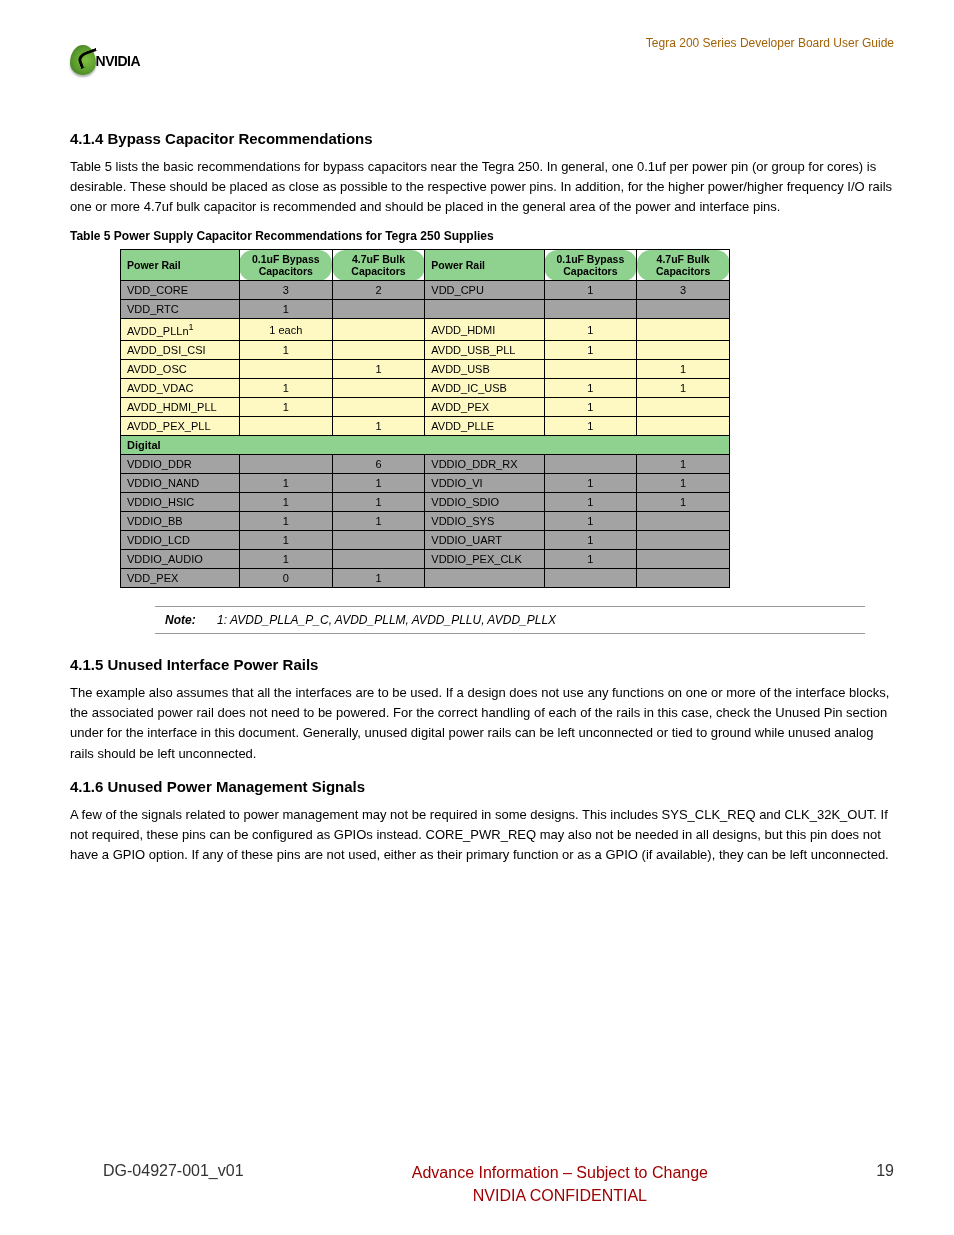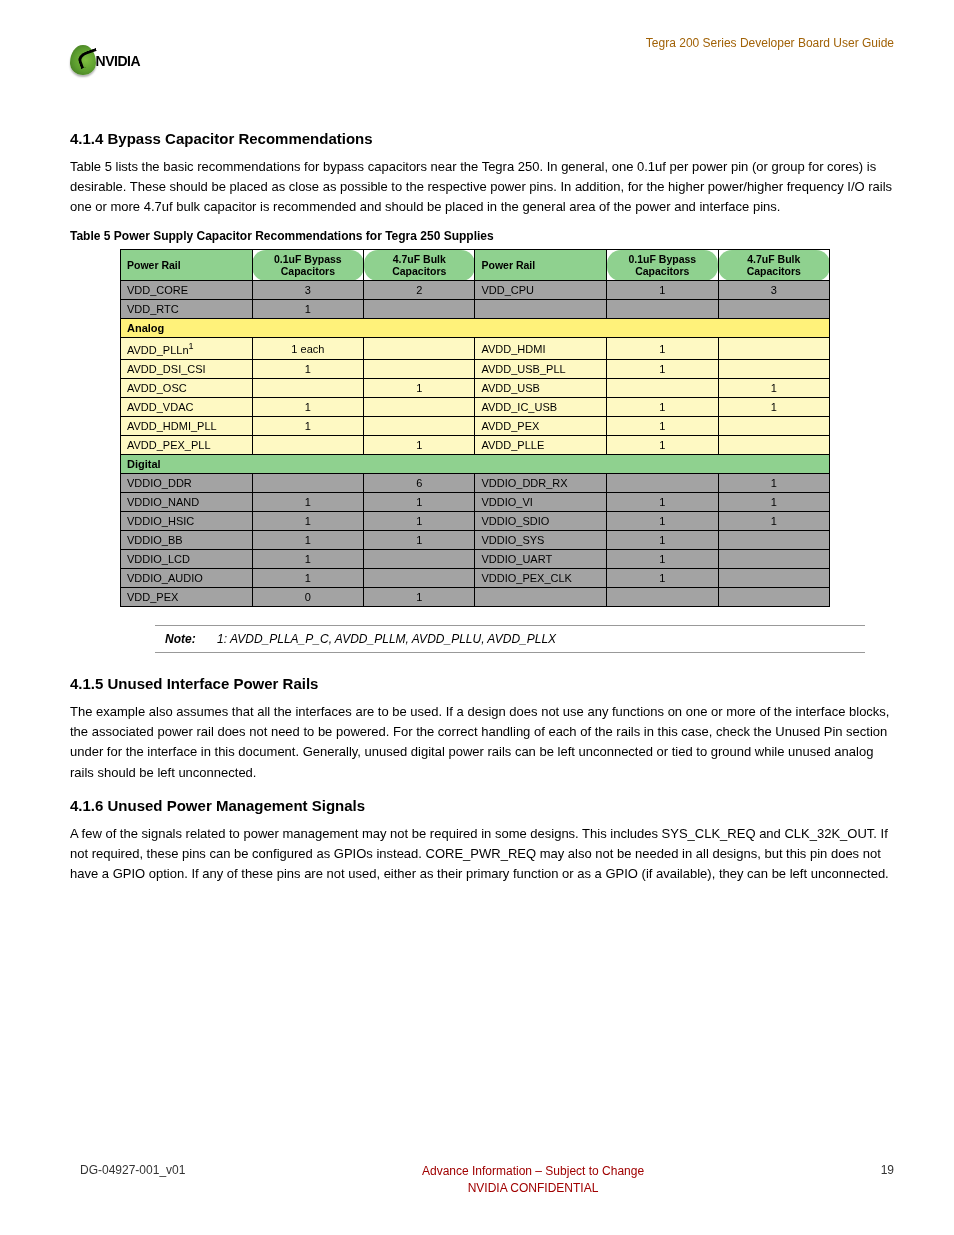--- a/index.html
+++ b/index.html
@@ -63,21 +63,21 @@
     font-size: 13px;
     line-height: 1.55;
     margin-bottom: 12px;
   }
   .table-caption {
     font-size: 12px;
     font-weight: bold;
     margin: 10px 0 6px 0;
   }
   table.caps {
-    width: 710px;
+    width: 610px;
     margin-left: 50px;
     border-collapse: collapse;
     font-size: 11px;
   }
   table.caps th, table.caps td {
     border: 1px solid #000;
     padding: 3px 6px;
     vertical-align: middle;
     height: 19px;
   }
@@ -105,25 +105,25 @@
     margin: 18px 0 0 85px;
     border-top: 1px solid #999;
     border-bottom: 1px solid #999;
     padding: 6px 0 6px 10px;
     font-size: 12px;
     font-style: italic;
   }
   .note-box b { font-weight: bold; margin-right: 18px; }
   .footer {
     position: absolute;
-    bottom: 38px;
+    bottom: 28px;
     left: 0;
     width: 100%;
-    padding: 0 60px 0 80px;
-    font-size: 12px;
+    padding: 0 60px 0 103px;
+    font-size: 16px;
   }
   .footer-row{
     display:flex;
     justify-content:space-between;
     align-items:flex-start;
   }
   .footer-left { color:#333; }
   .footer-center {
     text-align:center;
     color: #a00000;
@@ -171,23 +171,20 @@
     </tr>
     <tr class="row-green">
       <td class="label">VDD_RTC</td>
       <td class="num">1</td>
       <td class="num"></td>
       <td class="label"></td>
       <td class="num"></td>
       <td class="num"></td>
     </tr>
 
-    <tr class="group-y">
-          <td colspan="6">Analog</td>
-        </tr>
     <tr class="row-yellow">
       <td class="label"><span>AVDD_PLLn</span><sup>1</sup></td>
       <td class="num">1 each</td>
       <td class="num"></td>
       <td class="label">AVDD_HDMI</td>
       <td class="num">1</td>
       <td class="num"></td>
     </tr>
     <tr class="row-yellow">
       <td class="label">AVDD_DSI_CSI</td>

